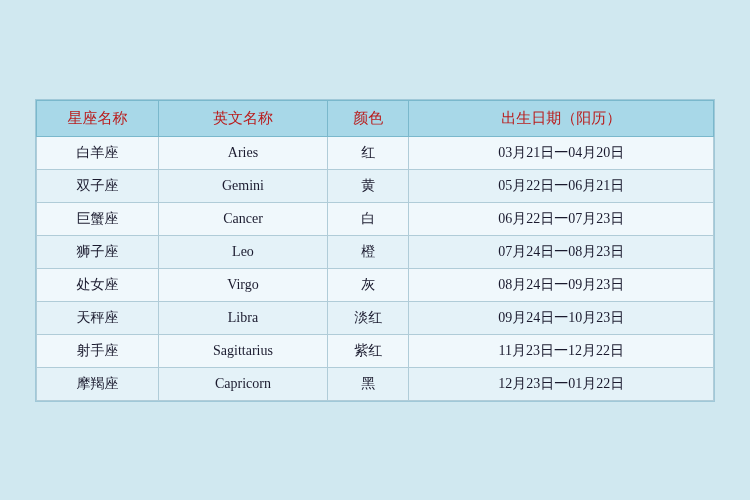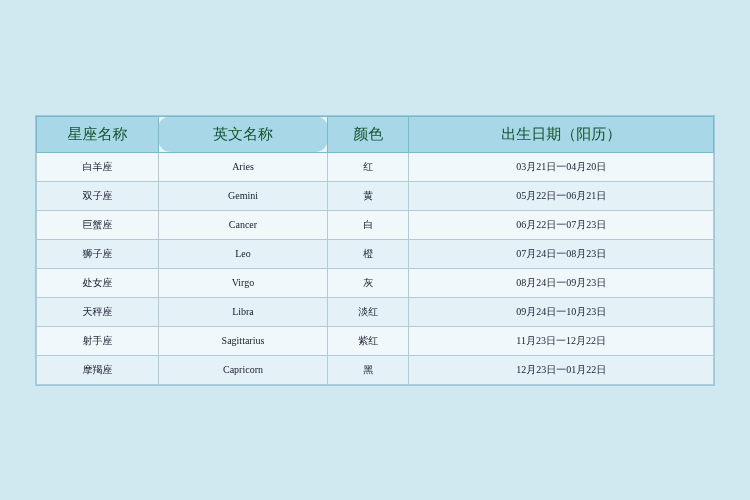--- a/index.html
+++ b/index.html
@@ -32,41 +32,41 @@
     thead tr {
       background-color: #a8d8e8;
     }
 
     thead th {
       border: 1px solid #7ab8cc;
       padding: 8px 12px;
       text-align: center;
       font-weight: normal;
       font-size: 15px;
-      color: #14532d;
+      color: #b91c1c;
     }
 
     tbody tr {
       background-color: #f0f8fc;
     }
 
     tbody tr:nth-child(even) {
       background-color: #e4f2f8;
     }
 
     tbody td {
       border: 1px solid #b0ccd8;
       padding: 7px 12px;
       text-align: center;
-      font-size: 10px;
+      font-size: 14px;
       color: #1a1a2e;
     }
 
     .col-cn { width: 18%; }
-    .col-en { width: 25%; border-radius: 13px; }
+    .col-en { width: 25%; }
     .col-color { width: 12%; margin-top: 24px; }
     .col-date { width: 45%; }
   </style>
 </head>
 <body>
 
 <div class="table-container">
   <table>
     <thead>
       <tr>

